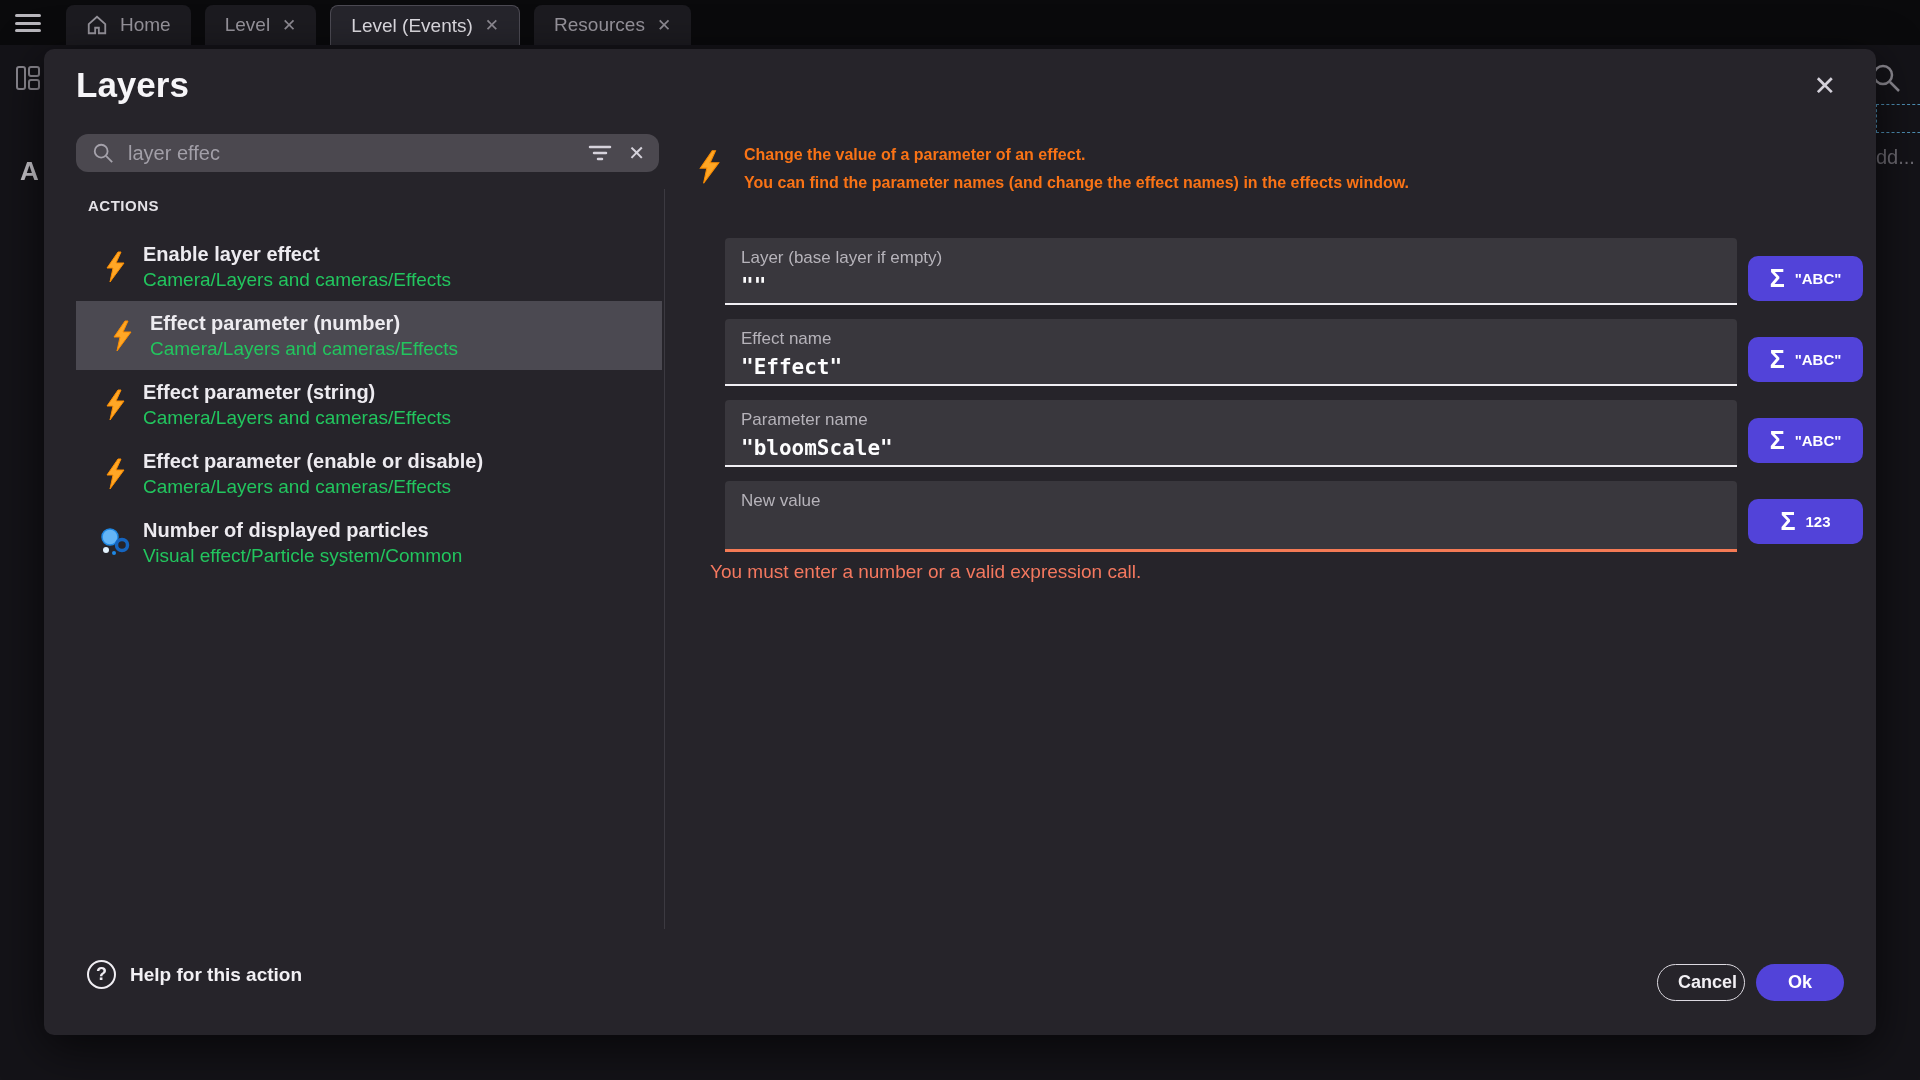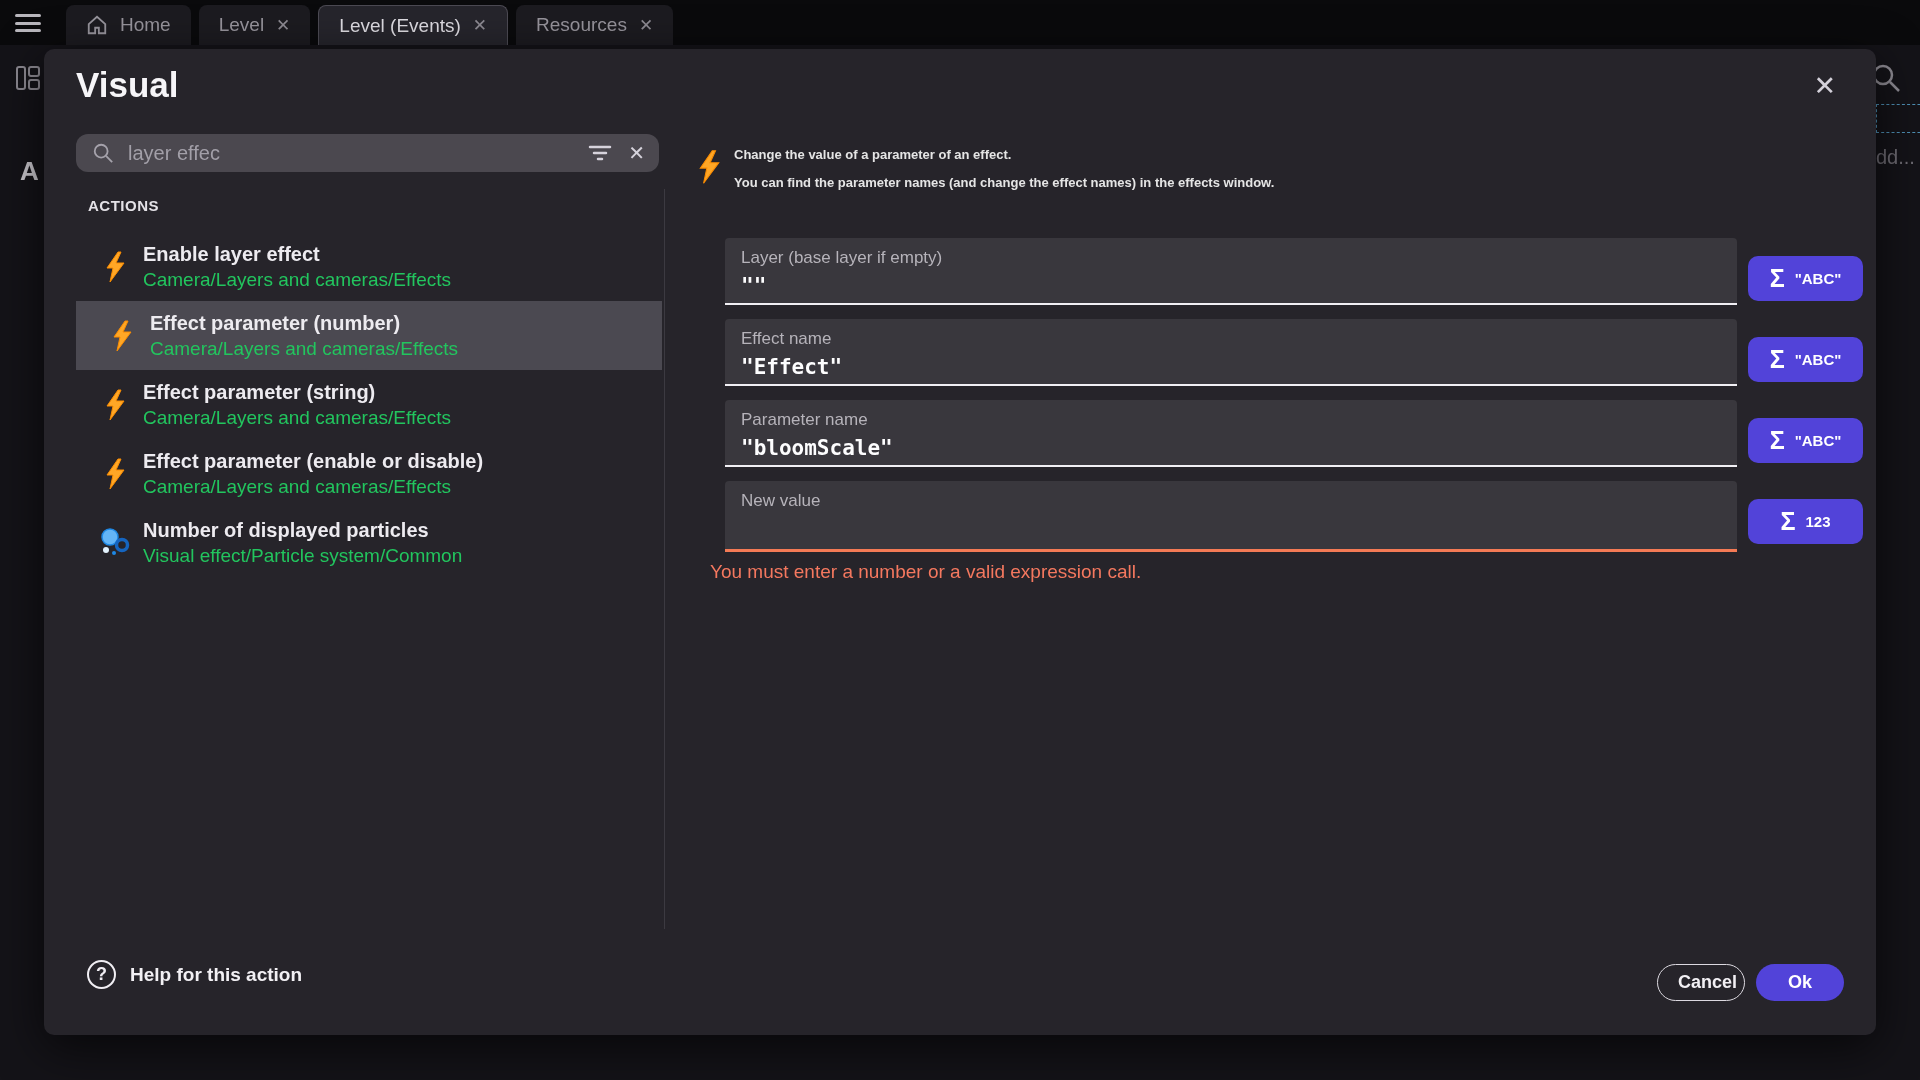--- a/index.html
+++ b/index.html
@@ -8,21 +8,21 @@
     background:#141318;
     font-family:"Liberation Sans", sans-serif;
     position:relative;
     -webkit-font-smoothing:antialiased;
   }
 
   
   .tabbar { position:absolute; top:0; left:0; width:1920px; height:45px; background:#0a0a0c; z-index:1; }
   .hamburger { position:absolute; left:15px; top:14px; width:26px; height:18px; display:flex; flex-direction:column; justify-content:space-between; cursor:pointer; }
   .hamburger span { display:block; height:3px; border-radius:2px; background:#b9b7bd; }
-  .tabs { position:absolute; left:66px; top:5px; height:40px; display:flex; gap:8px;justify-content:center; }
+  .tabs { position:absolute; left:66px; top:5px; height:40px; display:flex; gap:14px;justify-content:center; }
   .tab { display:flex; align-items:center; gap:12px; padding:0 20px; height:40px; background:#1c1b20; border-radius:8px 8px 0 0; color:#97949c; font-size:19px; }
   .tab.active { background:#26252c; border:1px solid #4c4a53; border-bottom:none; color:#dedce2; }
   .tab .xg { font-size:17px; color:#8d8a92; cursor:pointer; }
   .homeicon { width:22px; height:22px; }
 
   
   .bg-el { position:absolute; z-index:1; }
   .griddash { left:16px; top:66px; }
   .partial-a { left:20px; top:156px; color:#c9c7cd; font-size:26px; font-weight:bold; }
   .bg-search { left:1870px; top:62px; }
@@ -48,21 +48,21 @@
   .aitem.selected { background:#4b4951;padding-left:31px; }
   .aitem .icn { width:30px; flex:none; display:flex; justify-content:center; }
   .aitem .atxt { margin-left:13px; }
   .atitle { font-size:20px; font-weight:600; color:#edebf0; line-height:26px; }
   .apath { font-size:19px; color:#22c55e; line-height:25px; }
   .vdivider { position:absolute; left:620px; top:140px; width:1px; height:740px; background:#3c3a41; }
 
   
   .descwrap { position:absolute; left:652px; top:92px; display:flex; }
   .descwrap .bolt { margin-top:6px; }
-  .desc { margin-left:12px; font-size:13px; font-weight:600; color:#e5e5e5; line-height:28px; }
+  .desc { margin-left:22px; font-size:16px; font-weight:600; color:#f97316; line-height:28px; }
 
   .frow { position:absolute; left:681px; width:1138px; display:flex; align-items:flex-start; }
   .row1{ top:189px; } .row2{ top:270px; } .row3{ top:351px; } .row4{ top:432px; }
   .field { width:1012px; height:67px; background:#39373d; border-radius:4px 4px 0 0; border-bottom:2px solid #f1eff4; padding:10px 16px 0 16px; cursor:text; }
   .row4 .field { height:71px; border-bottom:3px solid #f47a55; }
   .flabel { font-size:17px; color:#b6b3ba; margin-bottom:6px; }
   .fvalue { font-family:"DejaVu Sans Mono","Liberation Mono",monospace; font-weight:bold; font-size:21px; color:#fdfdfe; }
   .exprbtn { margin-left:11px; margin-top:18px; width:115px; height:45px; border:none; border-radius:10px; background:#5243d9; color:#ffffff; display:flex; align-items:center; justify-content:center; gap:10px; cursor:pointer; }
   .exprbtn .sig { font-size:25px; font-weight:bold; line-height:1; }
   .exprbtn .btxt { font-size:15px; font-weight:bold; font-family:"Liberation Sans",sans-serif; }
@@ -114,21 +114,21 @@
 </svg>
 <div class="bg-el partial-a">A</div>
 <svg class="bg-el bg-search" width="32" height="32" viewBox="0 0 32 32" fill="none" stroke="#8e8b93" stroke-width="2.5">
   <circle cx="13" cy="13" r="9"></circle>
     <line x1="20" y1="20" x2="29" y2="29"></line>
 </svg>
 <div class="bg-el dashedbox"></div>
 <div class="bg-el dd-text">dd...</div>
 
 <div class="dialog">
-  <div class="dlg-title">Visual</div>
+  <div class="dlg-title">Layers</div>
   <div class="dlg-close">✕</div>
 
   <div class="searchbar">
     <svg class="mag" width="22" height="22" viewBox="0 0 24 24" fill="none" stroke="#a5a2ab" stroke-width="2">
         <circle cx="10" cy="10" r="7"></circle>
         <line x1="15.5" y1="15.5" x2="22" y2="22"></line>
       </svg>
     <input class="search-input" type="text" value="layer effec" style="">
     <svg class="filter" width="24" height="20" viewBox="0 0 24 20" stroke="#d6d3dc" stroke-width="2.5" stroke-linecap="round">
         <line x1="2" y1="4" x2="22" y2="4"></line>

